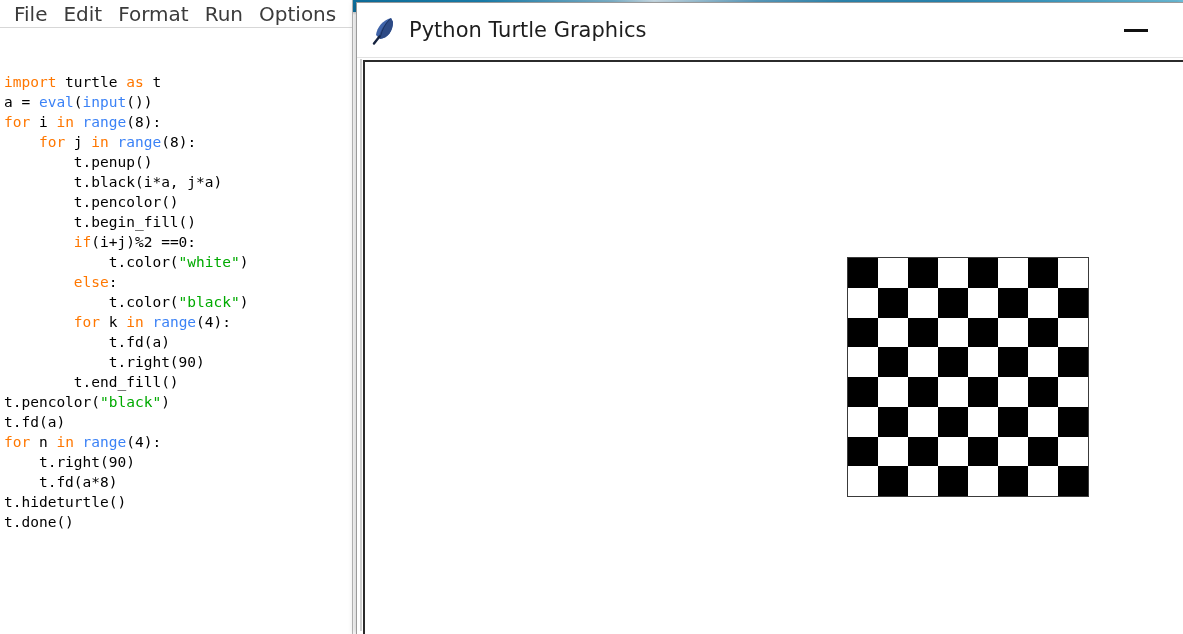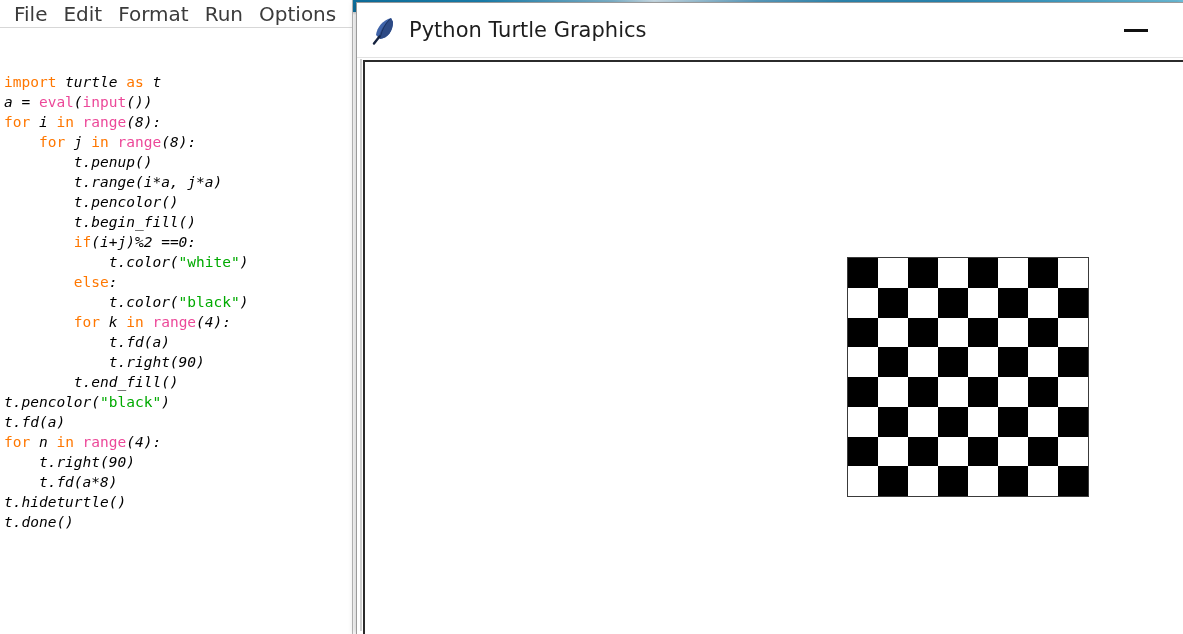--- a/index.html
+++ b/index.html
@@ -131,23 +131,23 @@
   }
   .code-line {
     height: 20px;
     line-height: 20px;
     font-family: "DejaVu Sans Mono", "Liberation Mono", monospace;
     font-size: 14.5px;
     white-space: pre;
     color: #000000;
   }
   .tok-kw      { color: #ff7700; }
-  .tok-builtin { color: #ec4899; }
+  .tok-builtin { color: #3b82f6; }
   .tok-str     { color: #00aa00; }
-  .tok-plain   { color: #000000; font-style: italic; }
+  .tok-plain   { color: #000000; }
 
   
   #turtle-window {
     position: absolute;
     left: 356px;
     top: 2px;
     width: 827px;
     height: 632px;
     background: #ffffff;
     box-sizing: border-box;
@@ -248,21 +248,21 @@
     <div class="menu-item">Options</div>
     <div class="menu-item">Format</div>
   </div>
 
   <div id="idle-code">
       <div class="code-line"><span class="tok-kw">import</span><span class="tok-plain"> turtle </span><span class="tok-kw">as</span><span class="tok-plain"> t</span></div>
       <div class="code-line"><span class="tok-plain">a = </span><span class="tok-builtin">eval</span><span class="tok-plain">(</span><span class="tok-builtin">input</span><span class="tok-plain">())</span></div>
       <div class="code-line"><span class="tok-kw">for</span><span class="tok-plain"> i </span><span class="tok-kw">in</span><span class="tok-plain"> </span><span class="tok-builtin">range</span><span class="tok-plain">(8):</span></div>
       <div class="code-line"><span class="tok-plain">    </span><span class="tok-kw">for</span><span class="tok-plain"> j </span><span class="tok-kw">in</span><span class="tok-plain"> </span><span class="tok-builtin">range</span><span class="tok-plain">(8):</span></div>
       <div class="code-line"><span class="tok-plain">        t.penup()</span></div>
-      <div class="code-line"><span class="tok-plain">        t.range(i*a, j*a)</span></div>
+      <div class="code-line"><span class="tok-plain">        t.black(i*a, j*a)</span></div>
       <div class="code-line"><span class="tok-plain">        t.pencolor()</span></div>
       <div class="code-line"><span class="tok-plain">        t.begin_fill()</span></div>
       <div class="code-line"><span class="tok-plain">        </span><span class="tok-kw">if</span><span class="tok-plain">(i+j)%2 ==0:</span></div>
       <div class="code-line"><span class="tok-plain">            t.color(</span><span class="tok-str">"white"</span><span class="tok-plain">)</span></div>
       <div class="code-line"><span class="tok-plain">        </span><span class="tok-kw">else</span><span class="tok-plain">:</span></div>
       <div class="code-line"><span class="tok-plain">            t.color(</span><span class="tok-str">"black"</span><span class="tok-plain">)</span></div>
       <div class="code-line"><span class="tok-plain">        </span><span class="tok-kw">for</span><span class="tok-plain"> k </span><span class="tok-kw">in</span><span class="tok-plain"> </span><span class="tok-builtin">range</span><span class="tok-plain">(4):</span></div>
       <div class="code-line"><span class="tok-plain">            t.fd(a)</span></div>
       <div class="code-line"><span class="tok-plain">            t.right(90)</span></div>
       <div class="code-line"><span class="tok-plain">        t.end_fill()</span></div>

